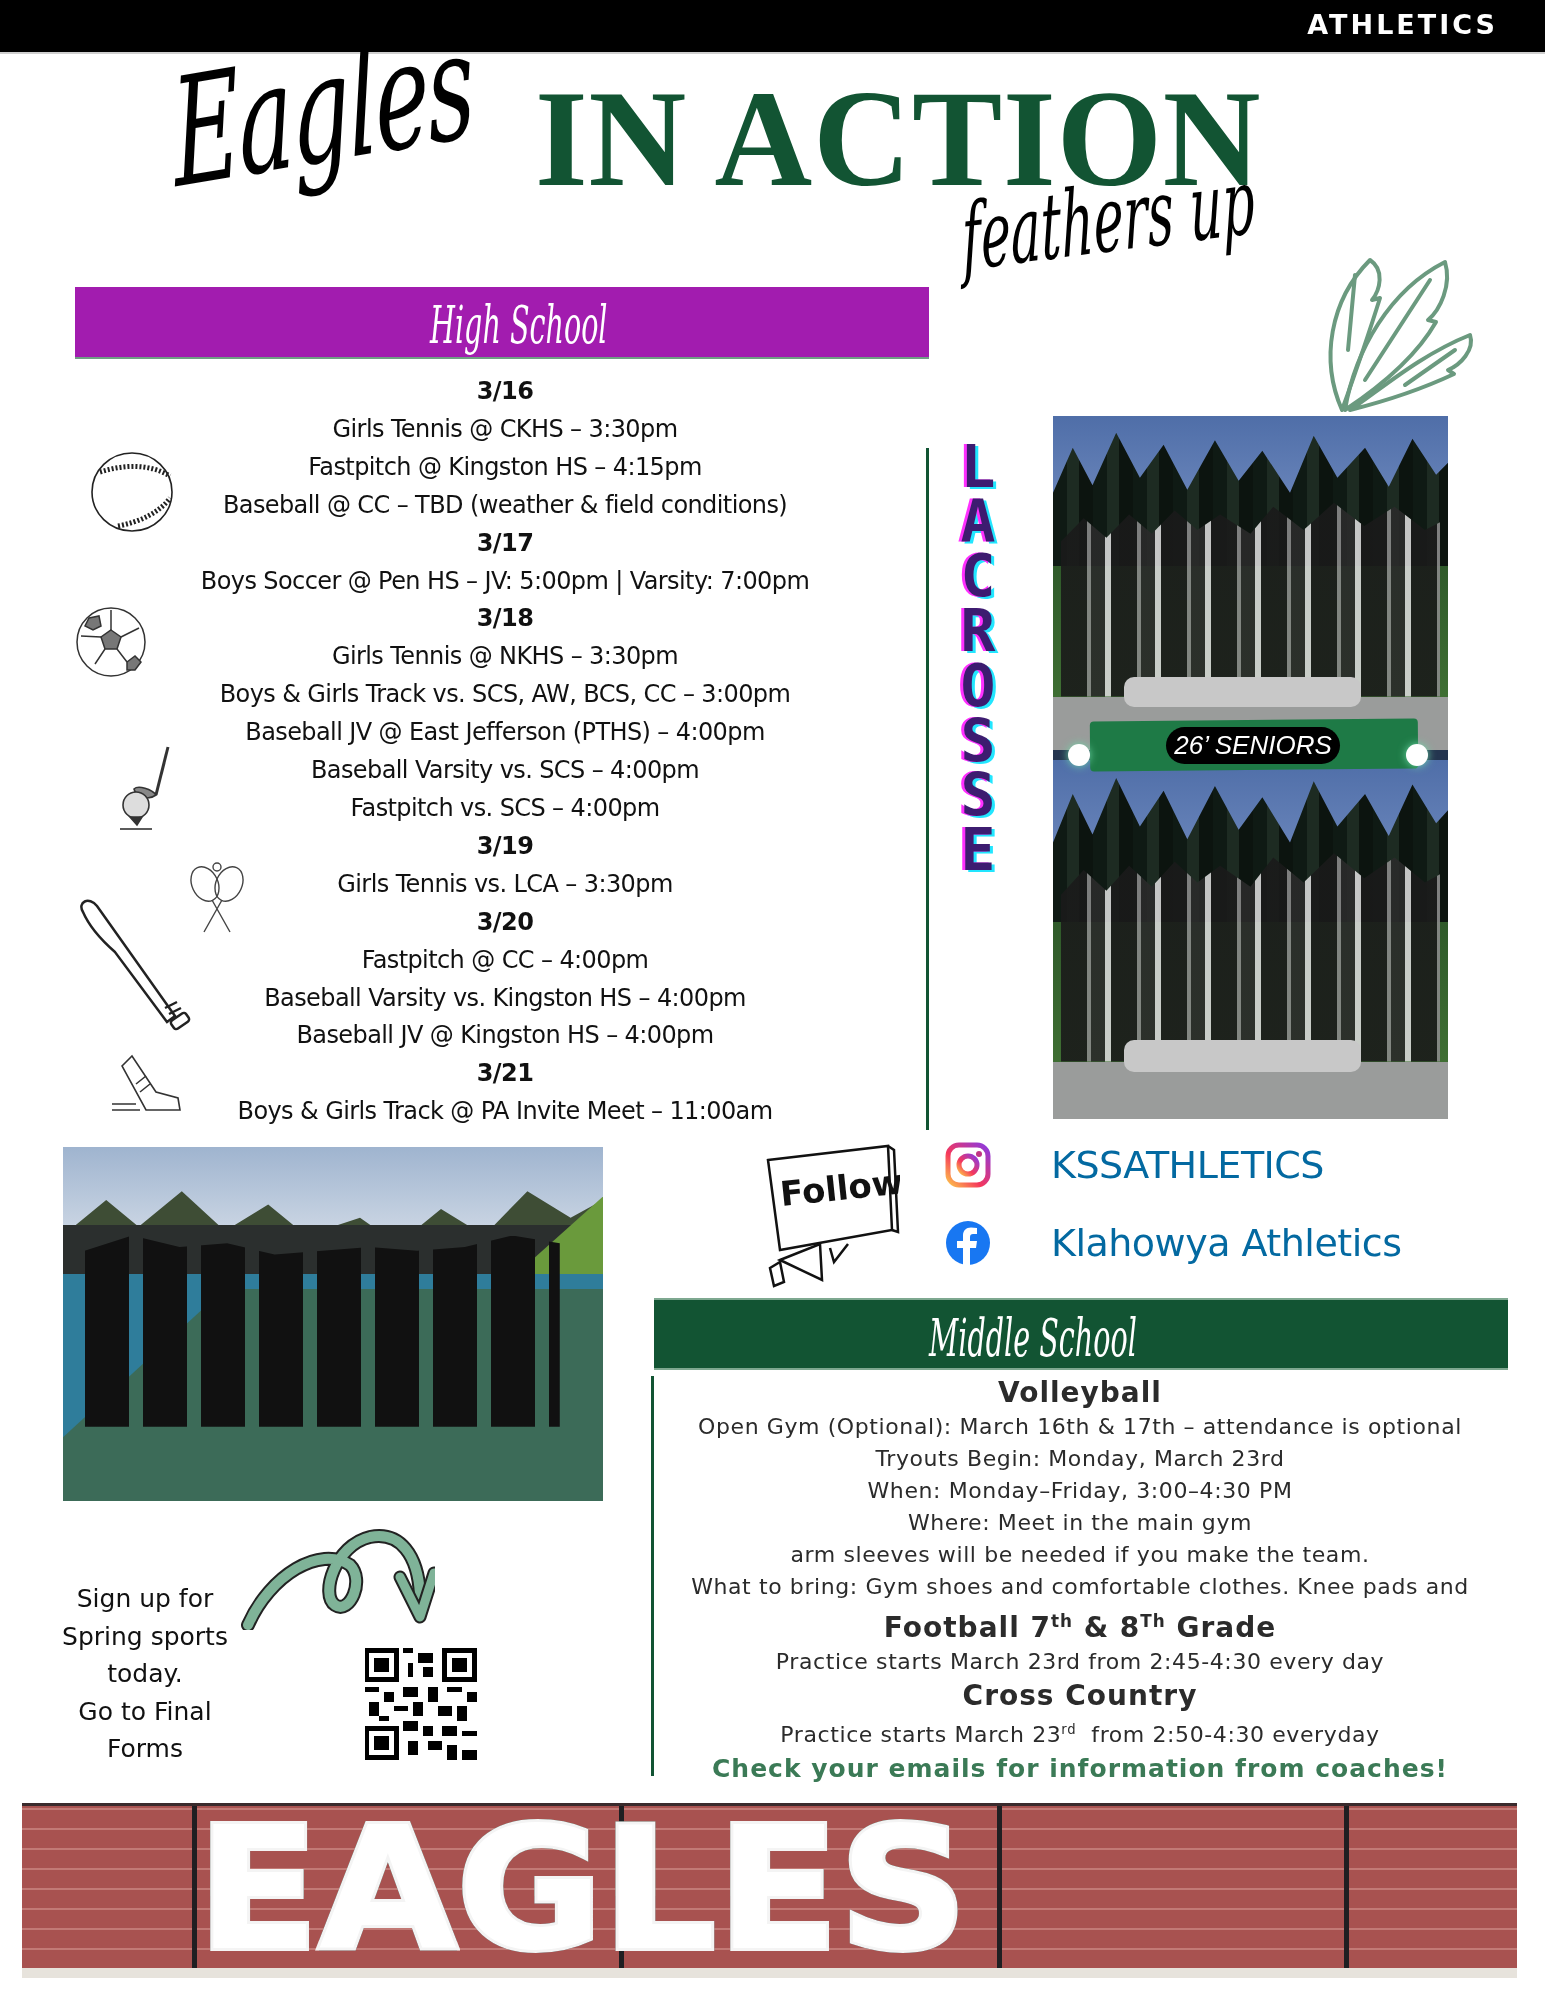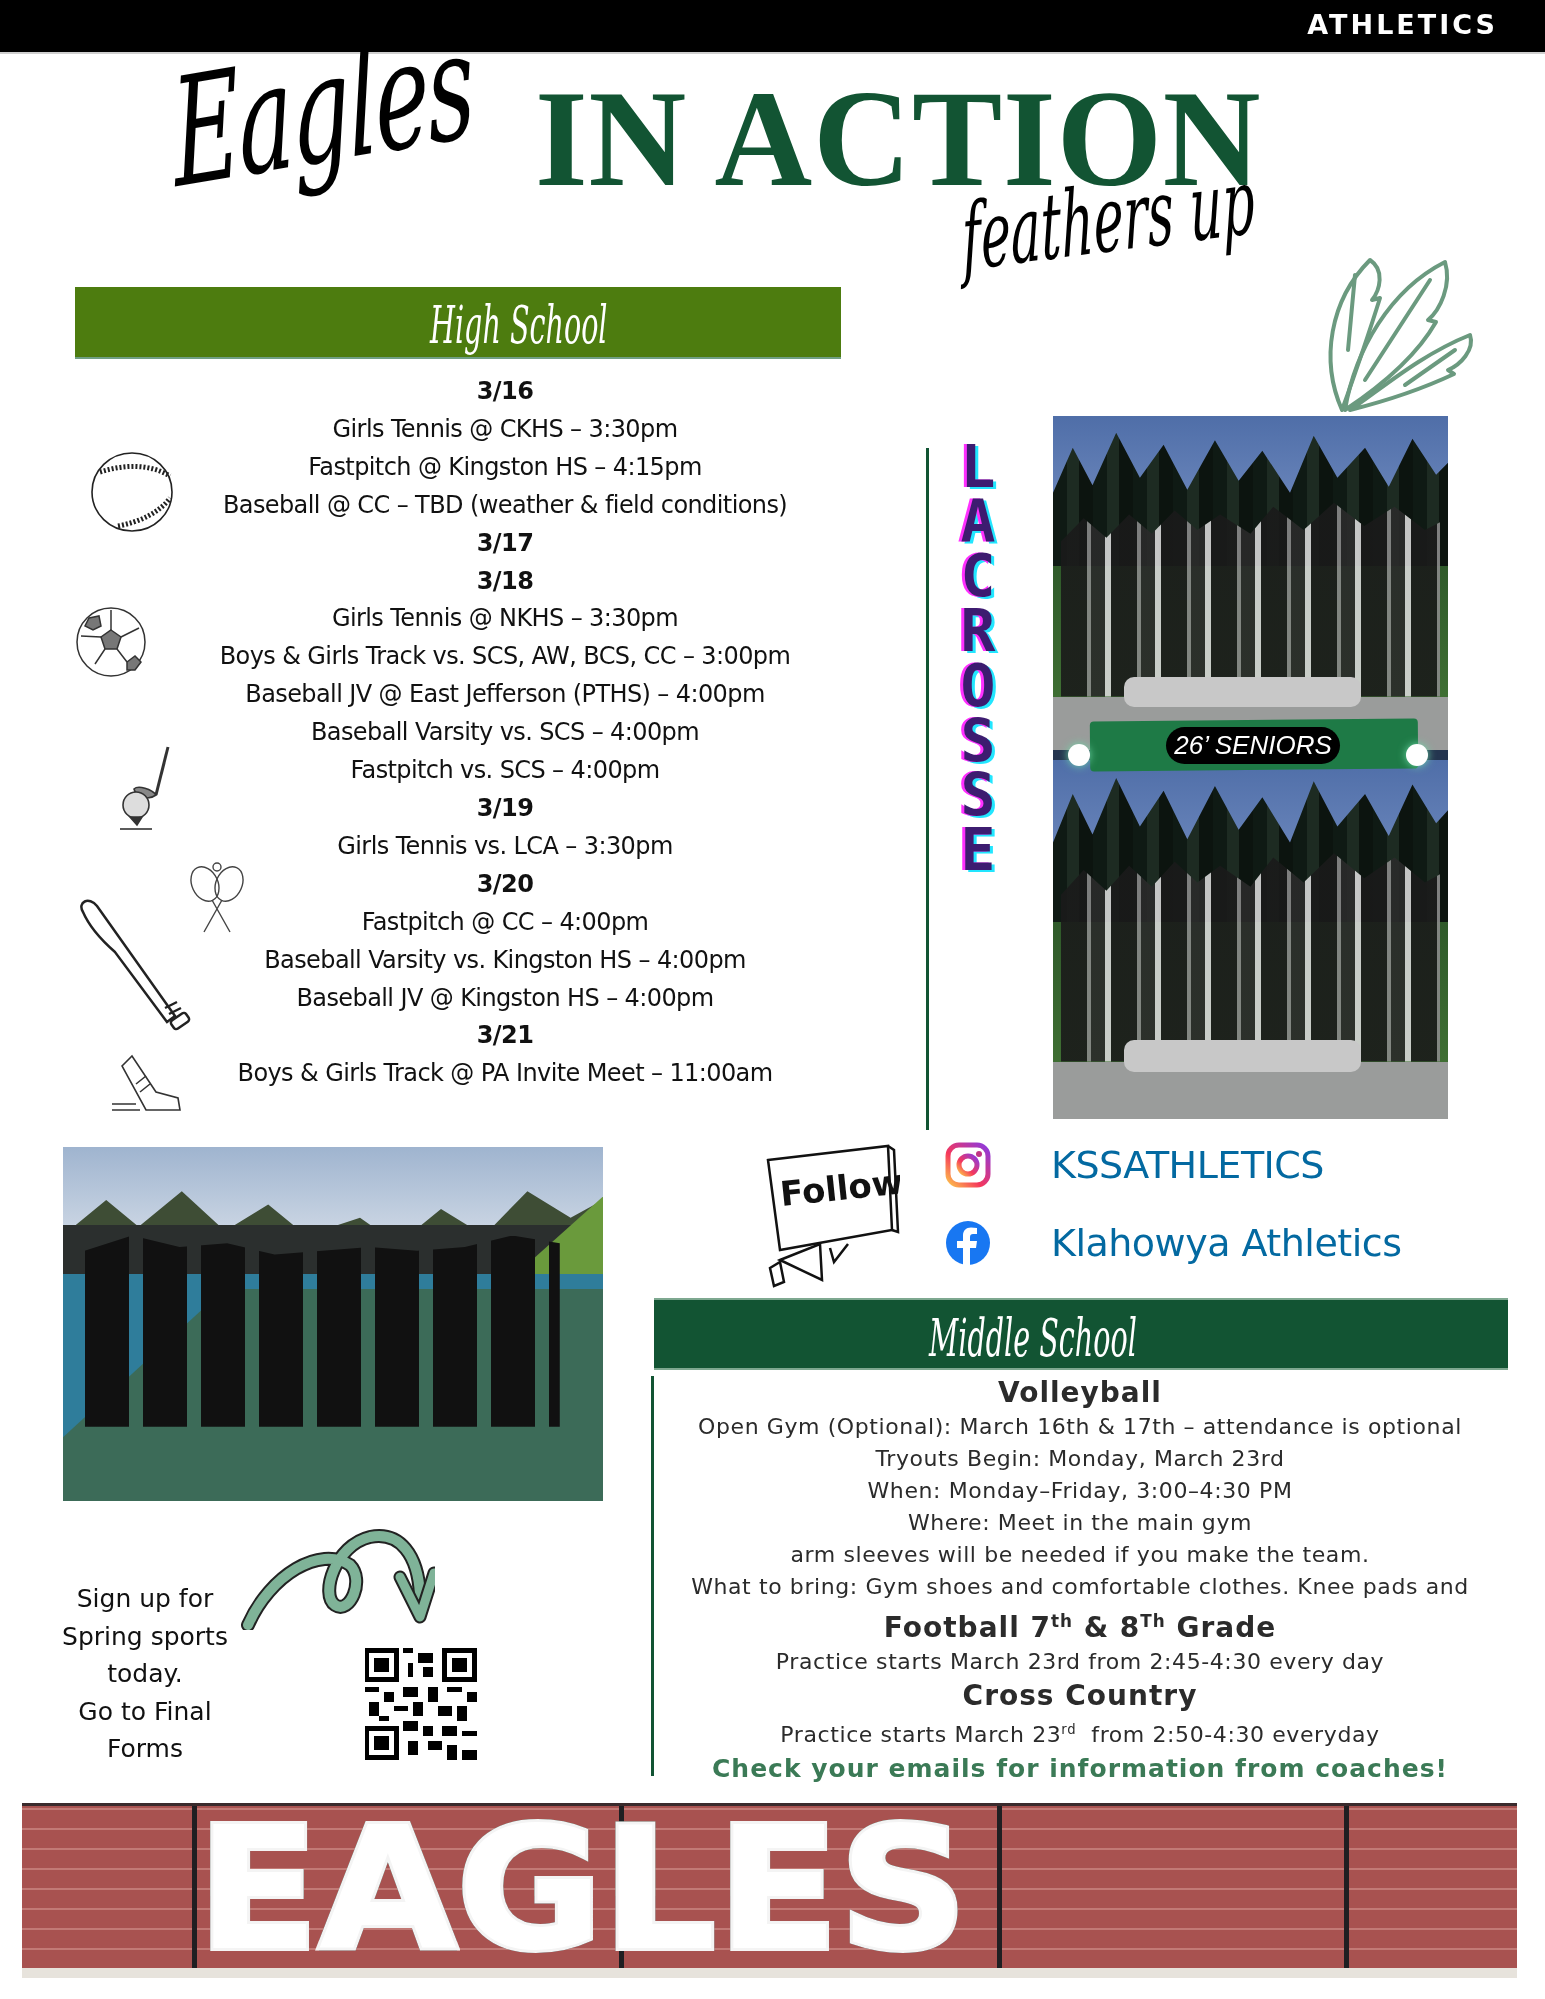--- a/index.html
+++ b/index.html
@@ -8,21 +8,21 @@
 
   .topbar { position: absolute; left: 0; top: 0; width: 1545px; height: 54px; background: #000; border-bottom: 2px solid #cfcfcf; }
   .topbar-label { position: absolute; right: 47px; top: 9px; color: #fff; font-family: "DejaVu Sans", sans-serif; font-weight: bold; font-size: 27px; letter-spacing: 3px; text-align: center; }
 
   .script { font-family: "DejaVu Serif", serif; font-style: italic; font-weight: normal; }
   .eagles-script { position: absolute; left: 168px; top: 60px; font-size: 150px; line-height: 1; color: #000; transform: scaleX(0.62) rotate(-6deg); transform-origin: left top; letter-spacing: -4px; }
   .in-action { position: absolute; left: 535px; top: 70px; font-family: "Liberation Serif", serif; font-weight: bold; font-size: 138px; color: #125433; line-height: 1; letter-spacing: 1px; transform: scaleX(0.98); transform-origin: left top; }
   .feathers-up { position: absolute; left: 960px; top: 185px; font-size: 92px; color: #000; transform: scaleX(0.55) rotate(-4deg); transform-origin: left top; }
   .feathers-icon { position: absolute; left: 1310px; top: 240px; width: 180px; height: 175px; }
 
-  .hs-banner { position: absolute; left: 75px; top: 287px; width: 766px; height: 72px; background: #4d7c0f; border-bottom: 2px solid #6f9f84; }
+  .hs-banner { position: absolute; left: 75px; top: 287px; width: 854px; height: 72px; background: #a21caf; border-bottom: 2px solid #6f9f84; }
   .hs-banner-label { position: absolute; left: 355px; top: 8px; color: #fff; font-size: 52px; transform: scaleX(0.55); transform-origin: left top; }
 
   .schedule { position: absolute; left: 150px; top: 373px; width: 710px; text-align: center; font-family: "DejaVu Sans", sans-serif; font-size: 24px; line-height: 37.9px; color: #111; letter-spacing: -0.6px; }
   .schedule .date { font-weight: bold; }
 
   .sport-icon { position: absolute; }
 
   .divider-v { position: absolute; width: 3px; background: #125433; }
 
   .lacrosse { position: absolute; left: 948px; top: 440px; width: 60px; font-family: "DejaVu Sans Mono", monospace; font-weight: bold; font-size: 58px; line-height: 54.7px; color: #3d1c70; text-align: center; text-shadow: -3px 0 0 #ff30ff, 3px 2px 0 #22e6ff; }
@@ -94,20 +94,21 @@
 <div class="hs-banner">
   <span class="script hs-banner-label">High School</span>
 </div>
 
 <div class="schedule">
   <div class="date">3/16</div>
   <div>Girls Tennis @ CKHS – 3:30pm</div>
   <div>Fastpitch @ Kingston HS – 4:15pm</div>
   <div>Baseball @ CC – TBD (weather &amp; field conditions)</div>
   <div class="date">3/17</div>
+  <div>Boys Soccer @ Pen HS – JV: 5:00pm | Varsity: 7:00pm</div>
   <div class="date">3/18</div>
   <div>Girls Tennis @ NKHS – 3:30pm</div>
   <div>Boys &amp; Girls Track vs. SCS, AW, BCS, CC – 3:00pm</div>
   <div>Baseball JV @ East Jefferson (PTHS) – 4:00pm</div>
   <div>Baseball Varsity vs. SCS – 4:00pm</div>
   <div>Fastpitch vs. SCS – 4:00pm</div>
   <div class="date">3/19</div>
   <div>Girls Tennis vs. LCA – 3:30pm</div>
   <div class="date">3/20</div>
   <div>Fastpitch @ CC – 4:00pm</div>

